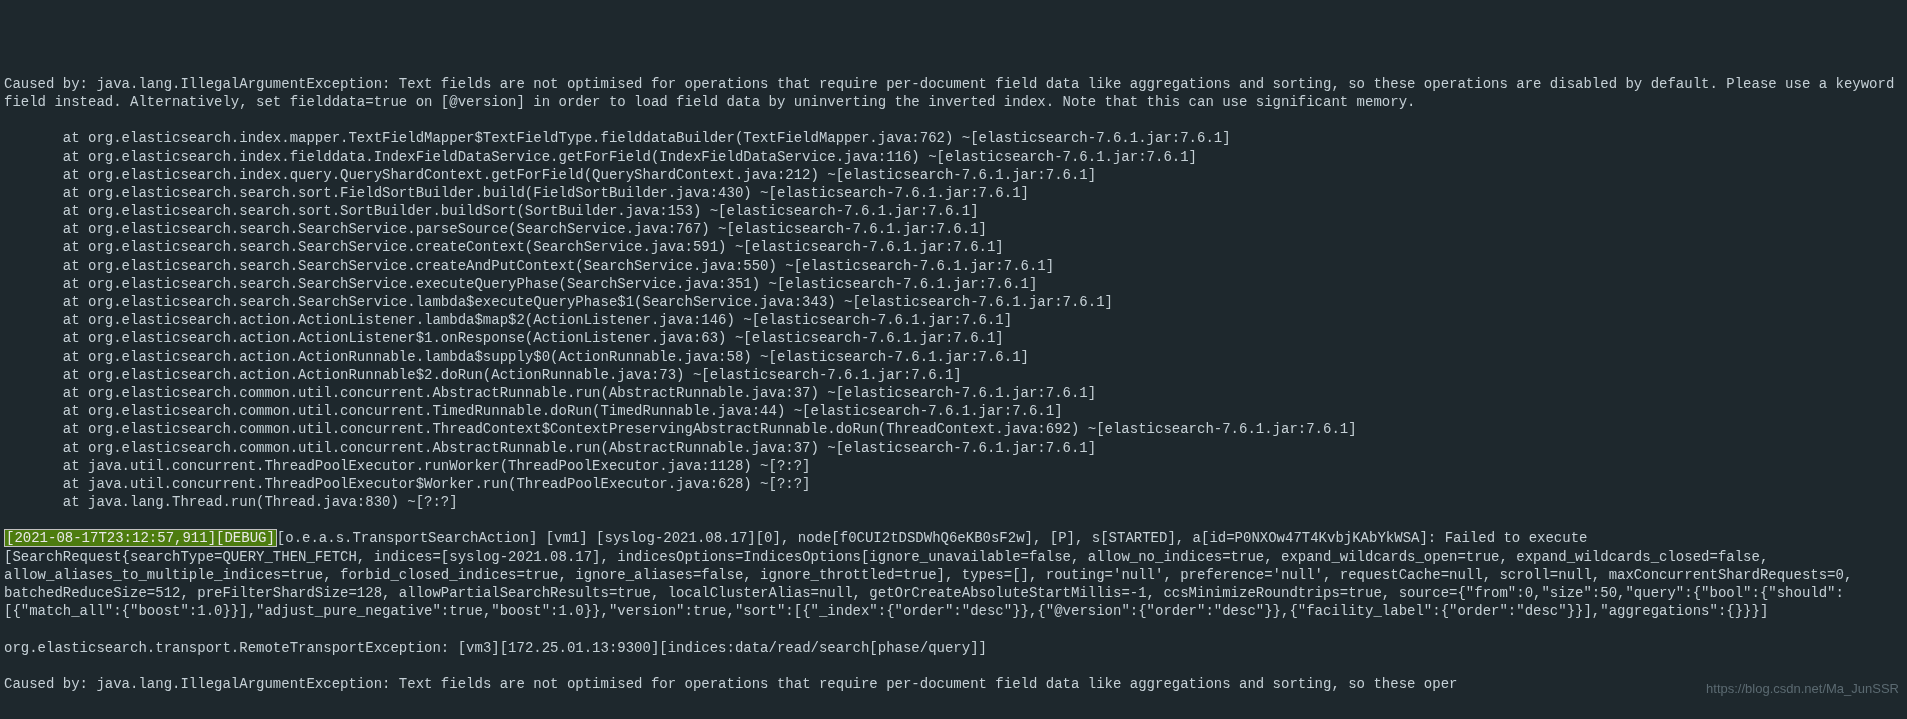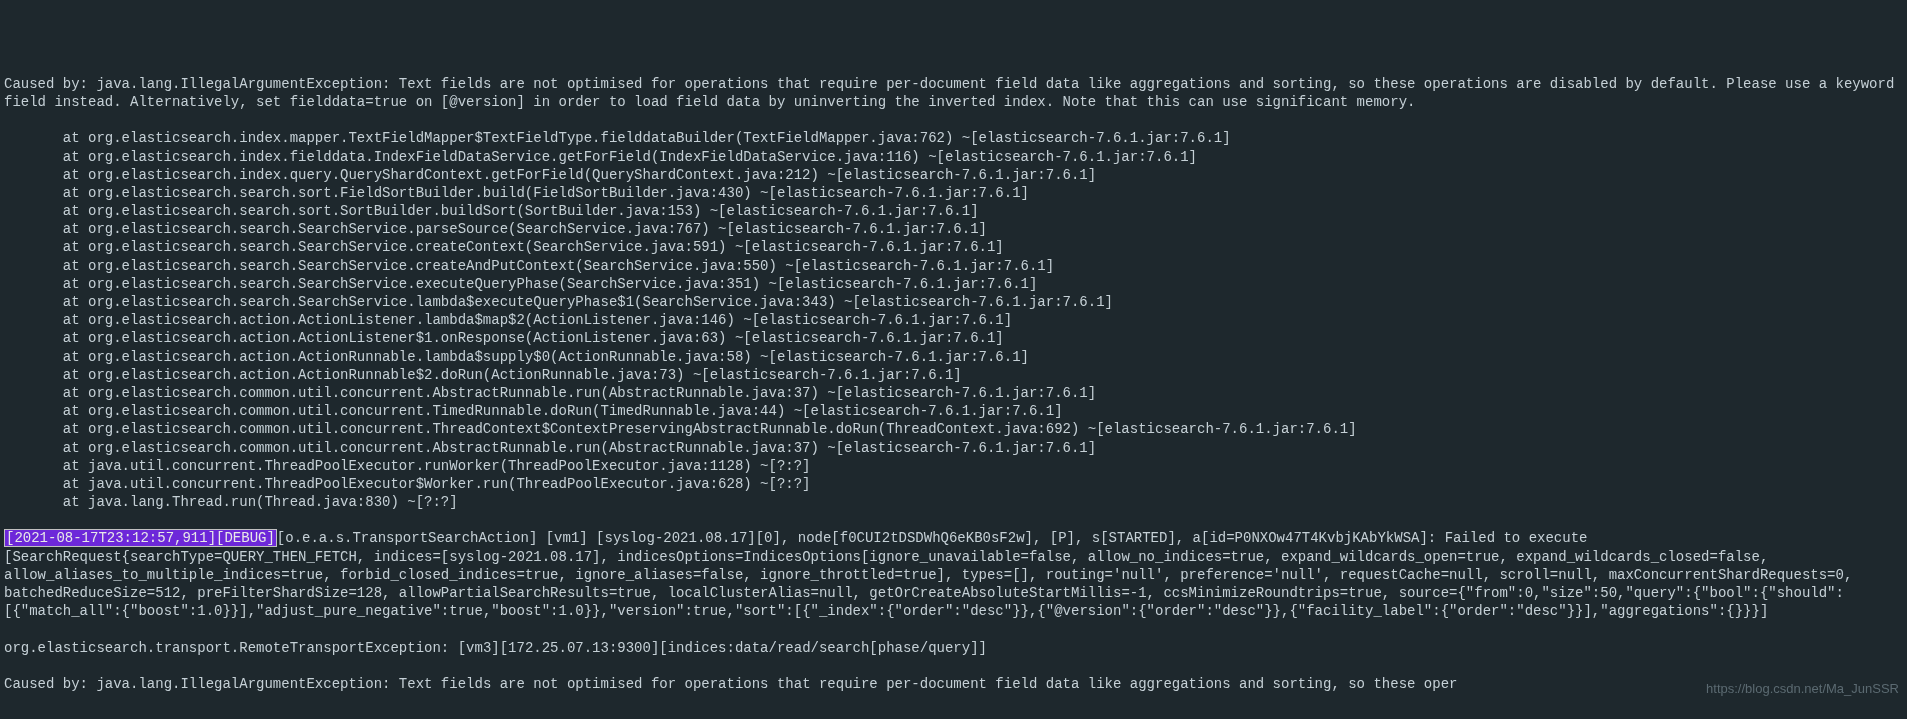--- a/index.html
+++ b/index.html
@@ -21,21 +21,21 @@
     }
     .log-line {
       display: block;
     }
     .stack-line {
       display: block;
       padding-left: 7ch;
       text-indent: 0;
     }
     .highlight-box {
-      background-color: #6d28d9;
+      background-color: #4d7c0f;
       color: #e8e8e8;
       border: 1px solid #c0c0c0;
       display: inline;
       padding: 0 1px;
     }
     .watermark {
       position: fixed;
       bottom: 21px;
       right: 8px;
       color: #6b7b83;
@@ -45,19 +45,19 @@
     }
   </style>
 </head>
 <body>
 
 
 
 <span class="log-line">Caused by: java.lang.IllegalArgumentException: Text fields are not optimised for operations that require per-document field data like aggregations and sorting, so these operations are disabled by default. Please use a keyword field instead. Alternatively, set fielddata=true on [@version] in order to load field data by uninverting the inverted index. Note that this can use significant memory.</span>
 <div id="stack-container"><span class="stack-line">at org.elasticsearch.index.mapper.TextFieldMapper$TextFieldType.fielddataBuilder(TextFieldMapper.java:762) ~[elasticsearch-7.6.1.jar:7.6.1]</span><span class="stack-line">at org.elasticsearch.index.fielddata.IndexFieldDataService.getForField(IndexFieldDataService.java:116) ~[elasticsearch-7.6.1.jar:7.6.1]</span><span class="stack-line">at org.elasticsearch.index.query.QueryShardContext.getForField(QueryShardContext.java:212) ~[elasticsearch-7.6.1.jar:7.6.1]</span><span class="stack-line">at org.elasticsearch.search.sort.FieldSortBuilder.build(FieldSortBuilder.java:430) ~[elasticsearch-7.6.1.jar:7.6.1]</span><span class="stack-line">at org.elasticsearch.search.sort.SortBuilder.buildSort(SortBuilder.java:153) ~[elasticsearch-7.6.1.jar:7.6.1]</span><span class="stack-line">at org.elasticsearch.search.SearchService.parseSource(SearchService.java:767) ~[elasticsearch-7.6.1.jar:7.6.1]</span><span class="stack-line">at org.elasticsearch.search.SearchService.createContext(SearchService.java:591) ~[elasticsearch-7.6.1.jar:7.6.1]</span><span class="stack-line">at org.elasticsearch.search.SearchService.createAndPutContext(SearchService.java:550) ~[elasticsearch-7.6.1.jar:7.6.1]</span><span class="stack-line">at org.elasticsearch.search.SearchService.executeQueryPhase(SearchService.java:351) ~[elasticsearch-7.6.1.jar:7.6.1]</span><span class="stack-line">at org.elasticsearch.search.SearchService.lambda$executeQueryPhase$1(SearchService.java:343) ~[elasticsearch-7.6.1.jar:7.6.1]</span><span class="stack-line">at org.elasticsearch.action.ActionListener.lambda$map$2(ActionListener.java:146) ~[elasticsearch-7.6.1.jar:7.6.1]</span><span class="stack-line">at org.elasticsearch.action.ActionListener$1.onResponse(ActionListener.java:63) ~[elasticsearch-7.6.1.jar:7.6.1]</span><span class="stack-line">at org.elasticsearch.action.ActionRunnable.lambda$supply$0(ActionRunnable.java:58) ~[elasticsearch-7.6.1.jar:7.6.1]</span><span class="stack-line">at org.elasticsearch.action.ActionRunnable$2.doRun(ActionRunnable.java:73) ~[elasticsearch-7.6.1.jar:7.6.1]</span><span class="stack-line">at org.elasticsearch.common.util.concurrent.AbstractRunnable.run(AbstractRunnable.java:37) ~[elasticsearch-7.6.1.jar:7.6.1]</span><span class="stack-line">at org.elasticsearch.common.util.concurrent.TimedRunnable.doRun(TimedRunnable.java:44) ~[elasticsearch-7.6.1.jar:7.6.1]</span><span class="stack-line">at org.elasticsearch.common.util.concurrent.ThreadContext$ContextPreservingAbstractRunnable.doRun(ThreadContext.java:692) ~[elasticsearch-7.6.1.jar:7.6.1]</span><span class="stack-line">at org.elasticsearch.common.util.concurrent.AbstractRunnable.run(AbstractRunnable.java:37) ~[elasticsearch-7.6.1.jar:7.6.1]</span><span class="stack-line">at java.util.concurrent.ThreadPoolExecutor.runWorker(ThreadPoolExecutor.java:1128) ~[?:?]</span><span class="stack-line">at java.util.concurrent.ThreadPoolExecutor$Worker.run(ThreadPoolExecutor.java:628) ~[?:?]</span><span class="stack-line">at java.lang.Thread.run(Thread.java:830) ~[?:?]</span></div>
 <span class="log-line"><span class="highlight-box">[2021-08-17T23:12:57,911][DEBUG]</span><span>[o.e.a.s.TransportSearchAction] [vm1] [syslog-2021.08.17][0], node[f0CUI2tDSDWhQ6eKB0sF2w], [P], s[STARTED], a[id=P0NXOw47T4KvbjKAbYkWSA]: Failed to execute [SearchRequest{searchType=QUERY_THEN_FETCH, indices=[syslog-2021.08.17], indicesOptions=IndicesOptions[ignore_unavailable=false, allow_no_indices=true, expand_wildcards_open=true, expand_wildcards_closed=false, allow_aliases_to_multiple_indices=true, forbid_closed_indices=true, ignore_aliases=false, ignore_throttled=true], types=[], routing='null', preference='null', requestCache=null, scroll=null, maxConcurrentShardRequests=0, batchedReduceSize=512, preFilterShardSize=128, allowPartialSearchResults=true, localClusterAlias=null, getOrCreateAbsoluteStartMillis=-1, ccsMinimizeRoundtrips=true, source={"from":0,"size":50,"query":{"bool":{"should":[{"match_all":{"boost":1.0}}],"adjust_pure_negative":true,"boost":1.0}},"version":true,"sort":[{"_index":{"order":"desc"}},{"@version":{"order":"desc"}},{"facility_label":{"order":"desc"}}],"aggregations":{}}}]</span></span>
-<span class="log-line">org.elasticsearch.transport.RemoteTransportException: [vm3][172.25.07.13:9300][indices:data/read/search[phase/query]]</span>
+<span class="log-line">org.elasticsearch.transport.RemoteTransportException: [vm3][172.25.01.13:9300][indices:data/read/search[phase/query]]</span>
 <span class="log-line">Caused by: java.lang.IllegalArgumentException: Text fields are not optimised for operations that require per-document field data like aggregations and sorting, so these oper</span>
 
 <div class="watermark">https://blog.csdn.net/Ma_JunSSR</div>
 
 
 
 
 </body></html>

